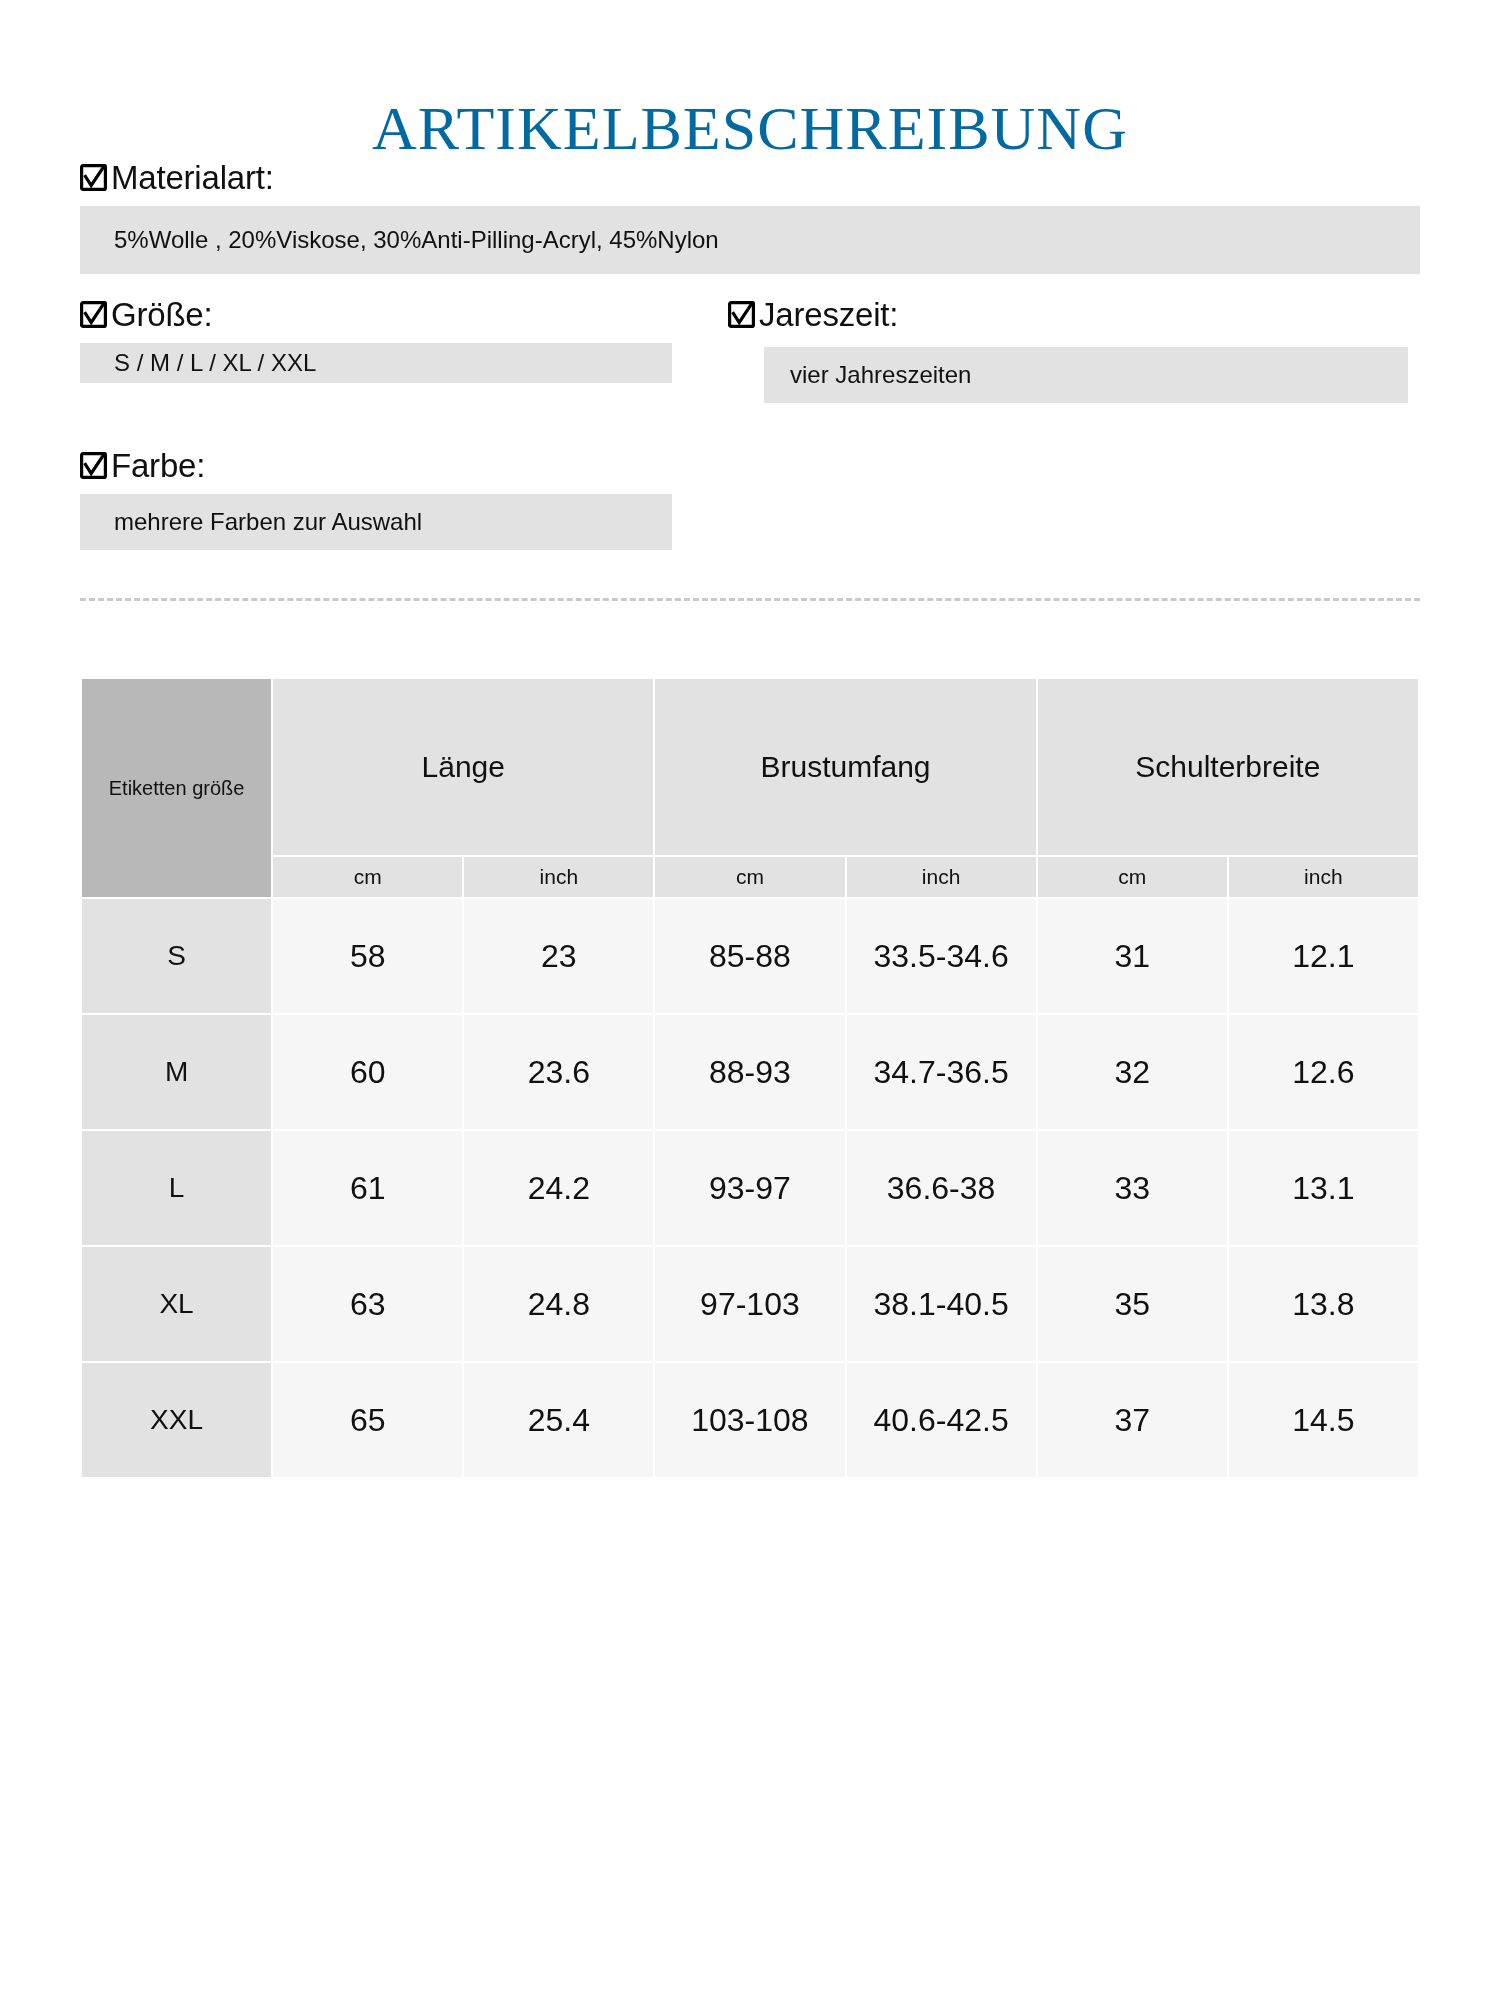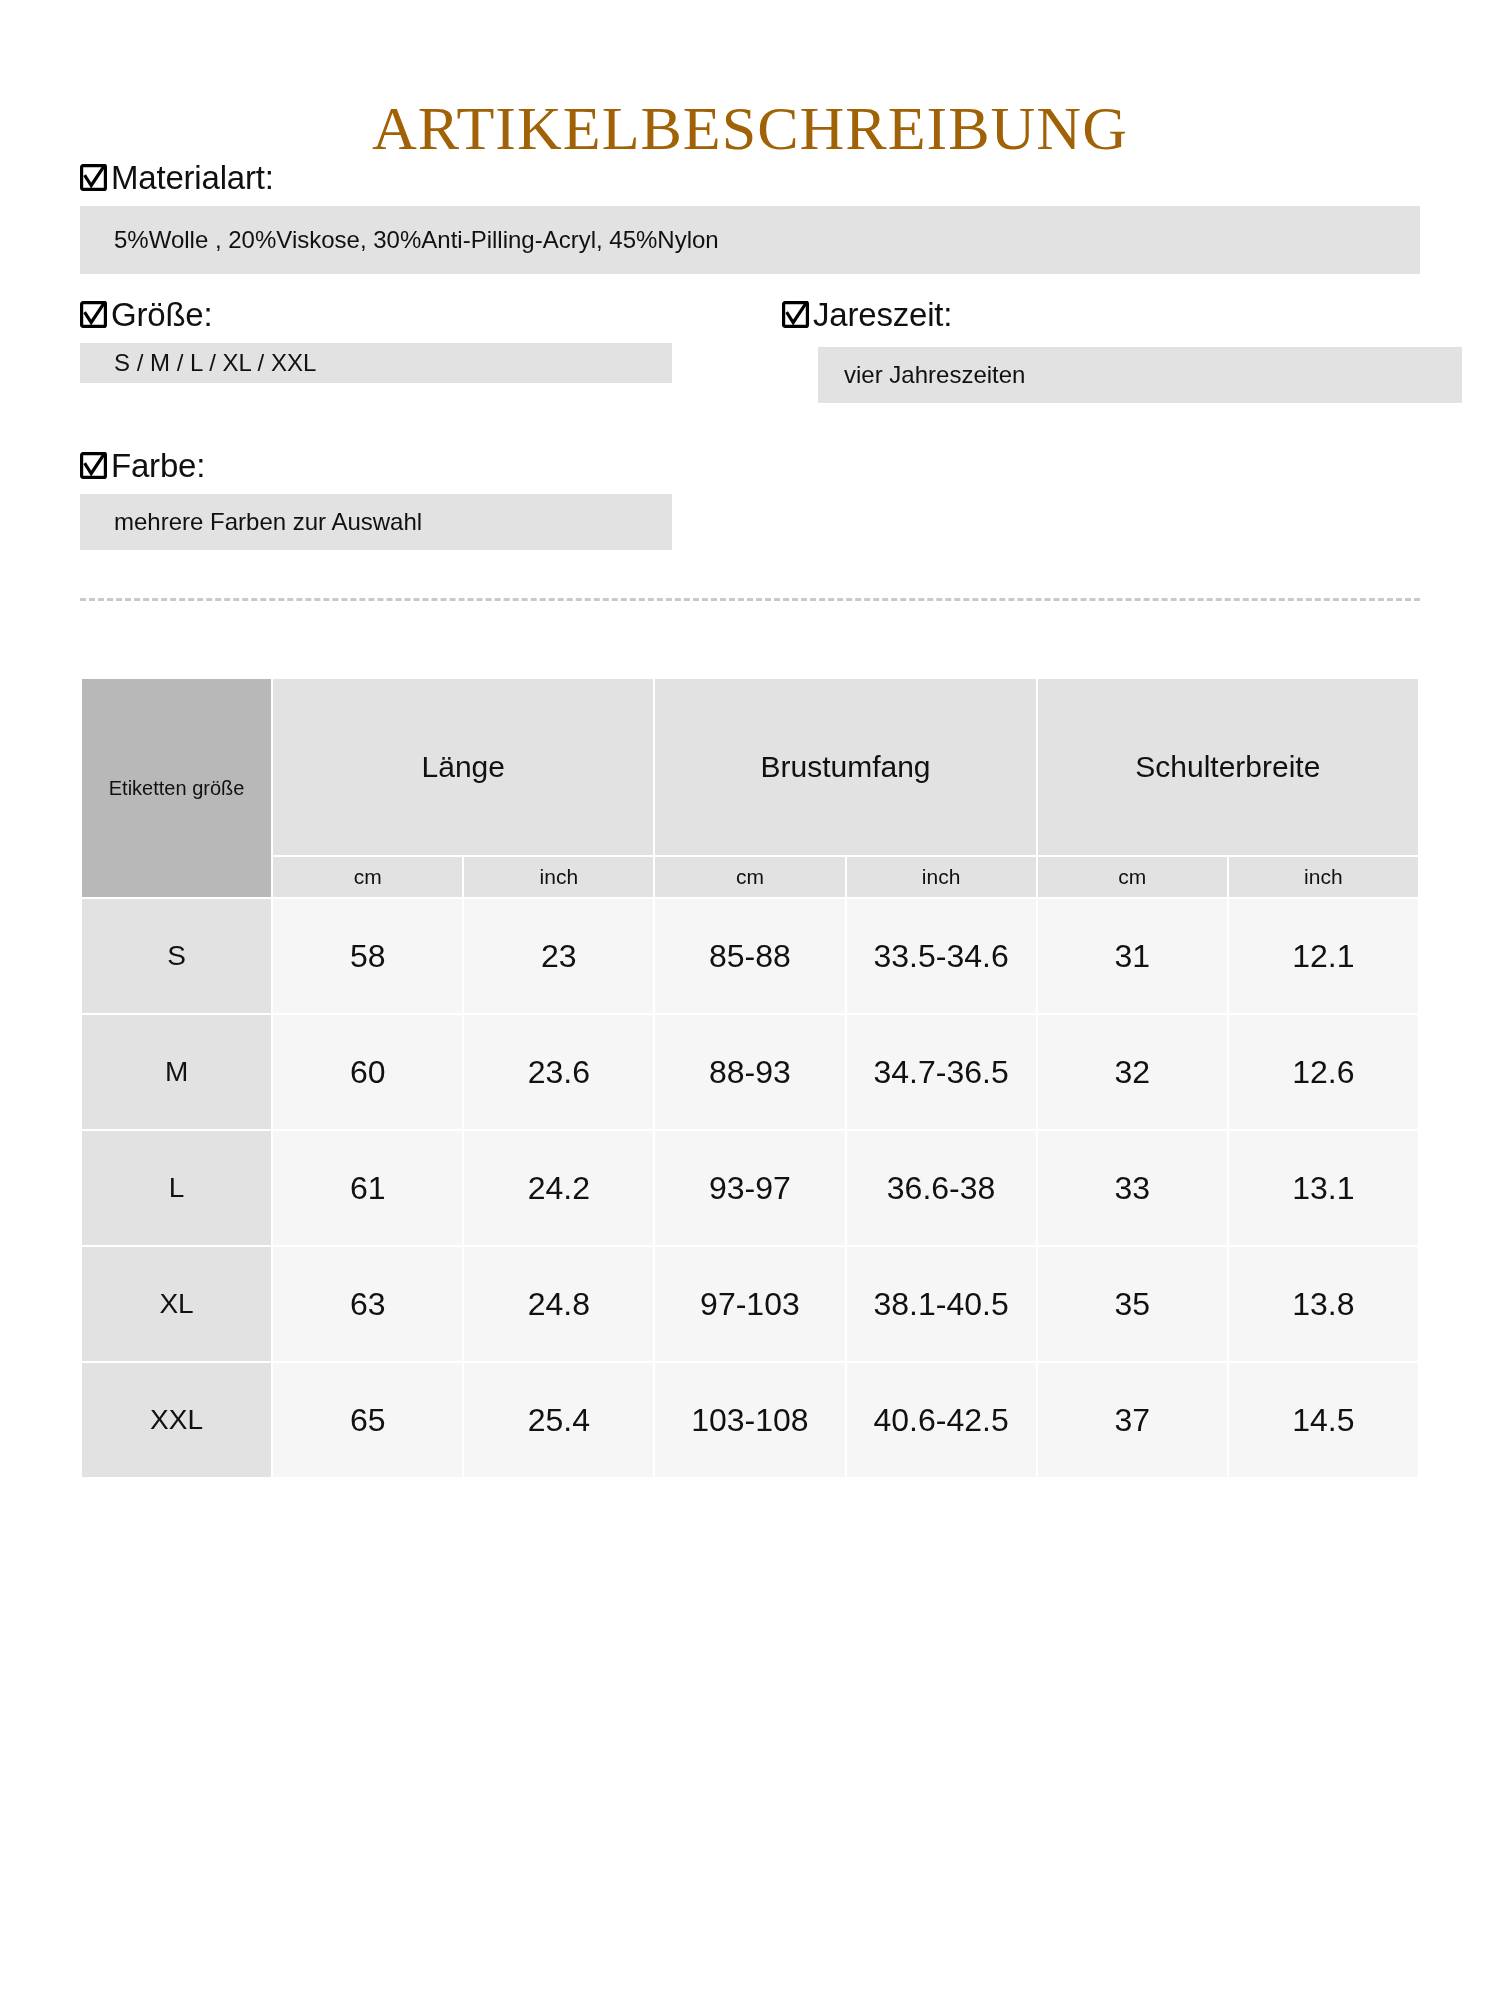--- a/index.html
+++ b/index.html
@@ -22,21 +22,21 @@
     background: #ffffff;
     box-sizing: border-box;
   }
 
   
   .title {
     text-align: center;
     font-family: "Liberation Serif", serif;
     font-size: 62px;
     letter-spacing: 1px;
-    color: #a16207;
+    color: #0369a1;
     padding-top: 96px;
     line-height: 1.05;
     font-weight: 400;
     white-space: nowrap;
   }
 
   
   .specs {
     margin: 0 auto;
     width: 1340px;
@@ -101,21 +101,21 @@
     padding-left: 26px;
   }
   .vb-color {
     width: 592px;
     height: 56px;
     padding-left: 34px;
   }
 
   .two-col {
     display: flex;
-    gap: 110px;
+    gap: 56px;
   }
   .col {
     width: 592px;
   }
   .col.right {
     padding-top: 0px;
   }
   .col.right .label-row { margin-bottom: 16px; }
   .col.right .vb-season { margin-left: 36px; }
 

